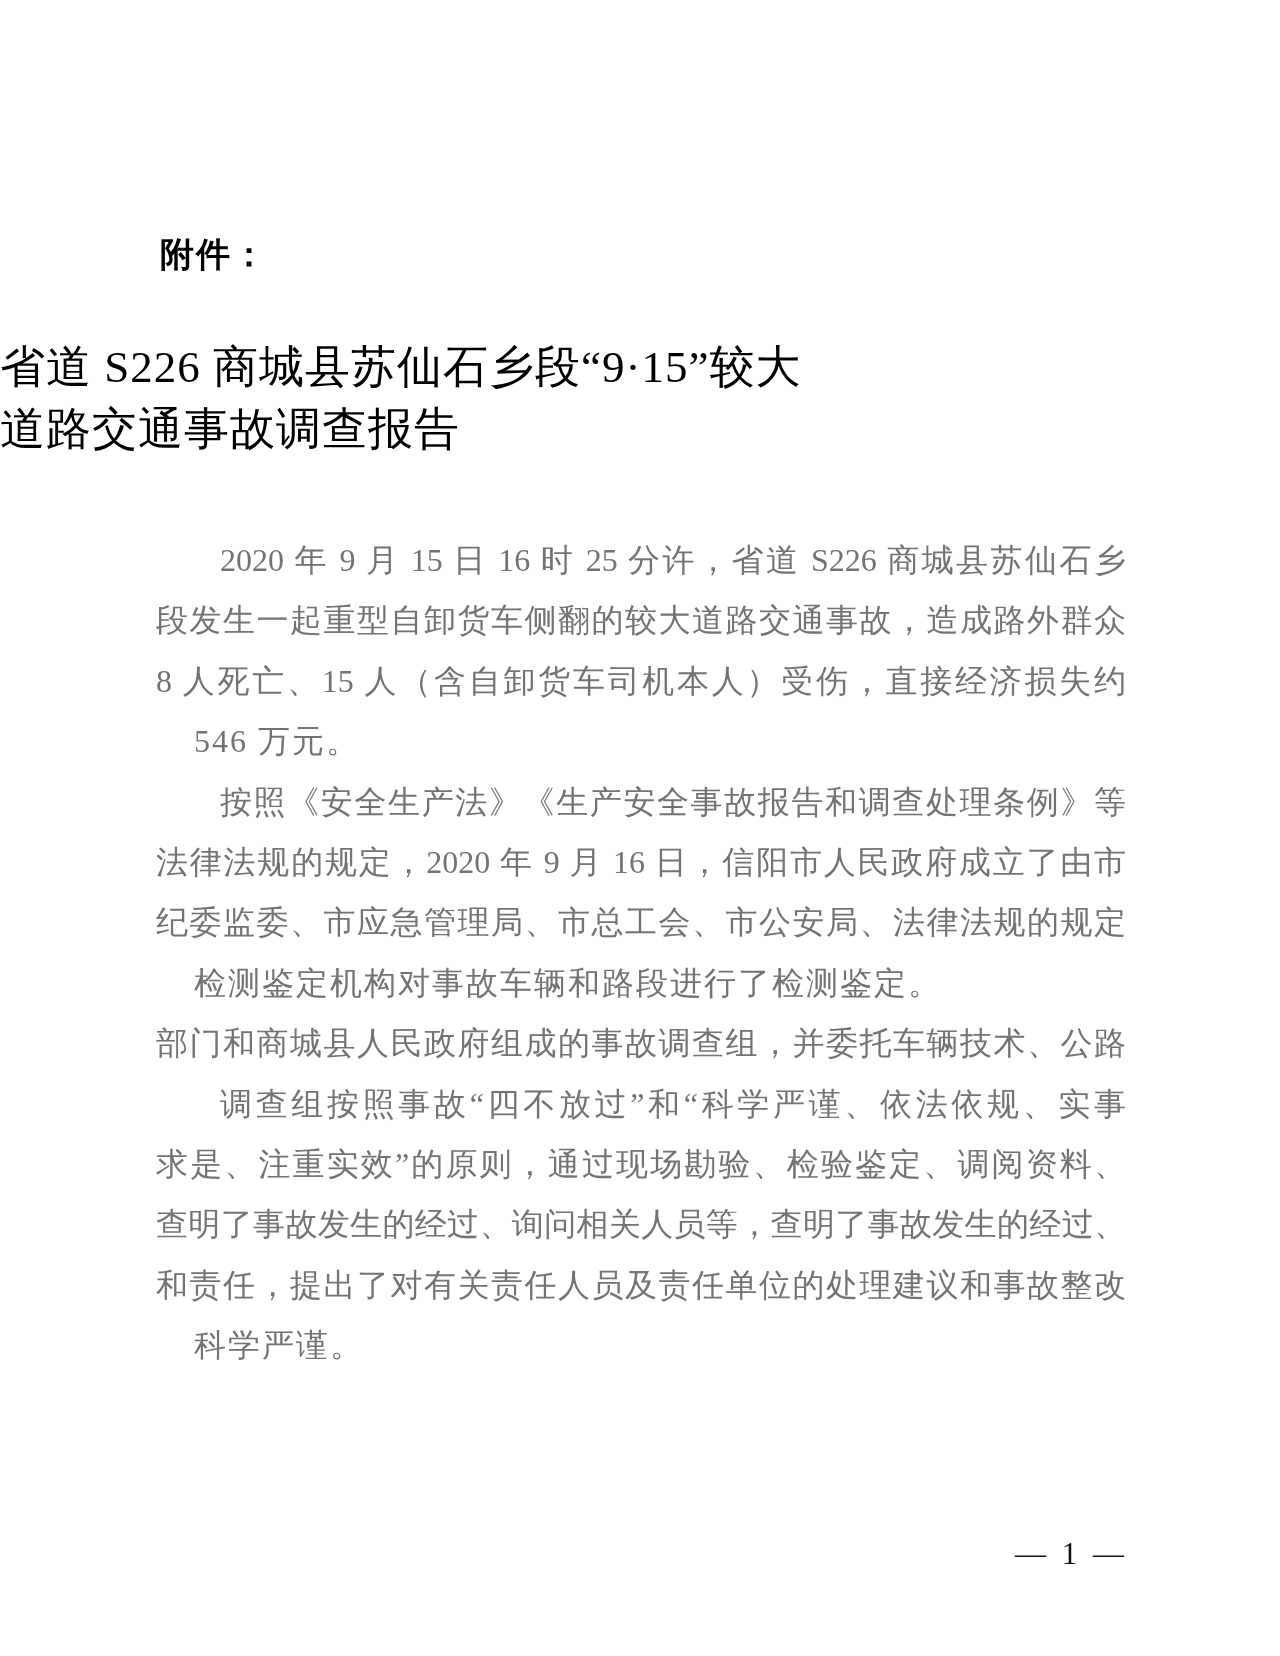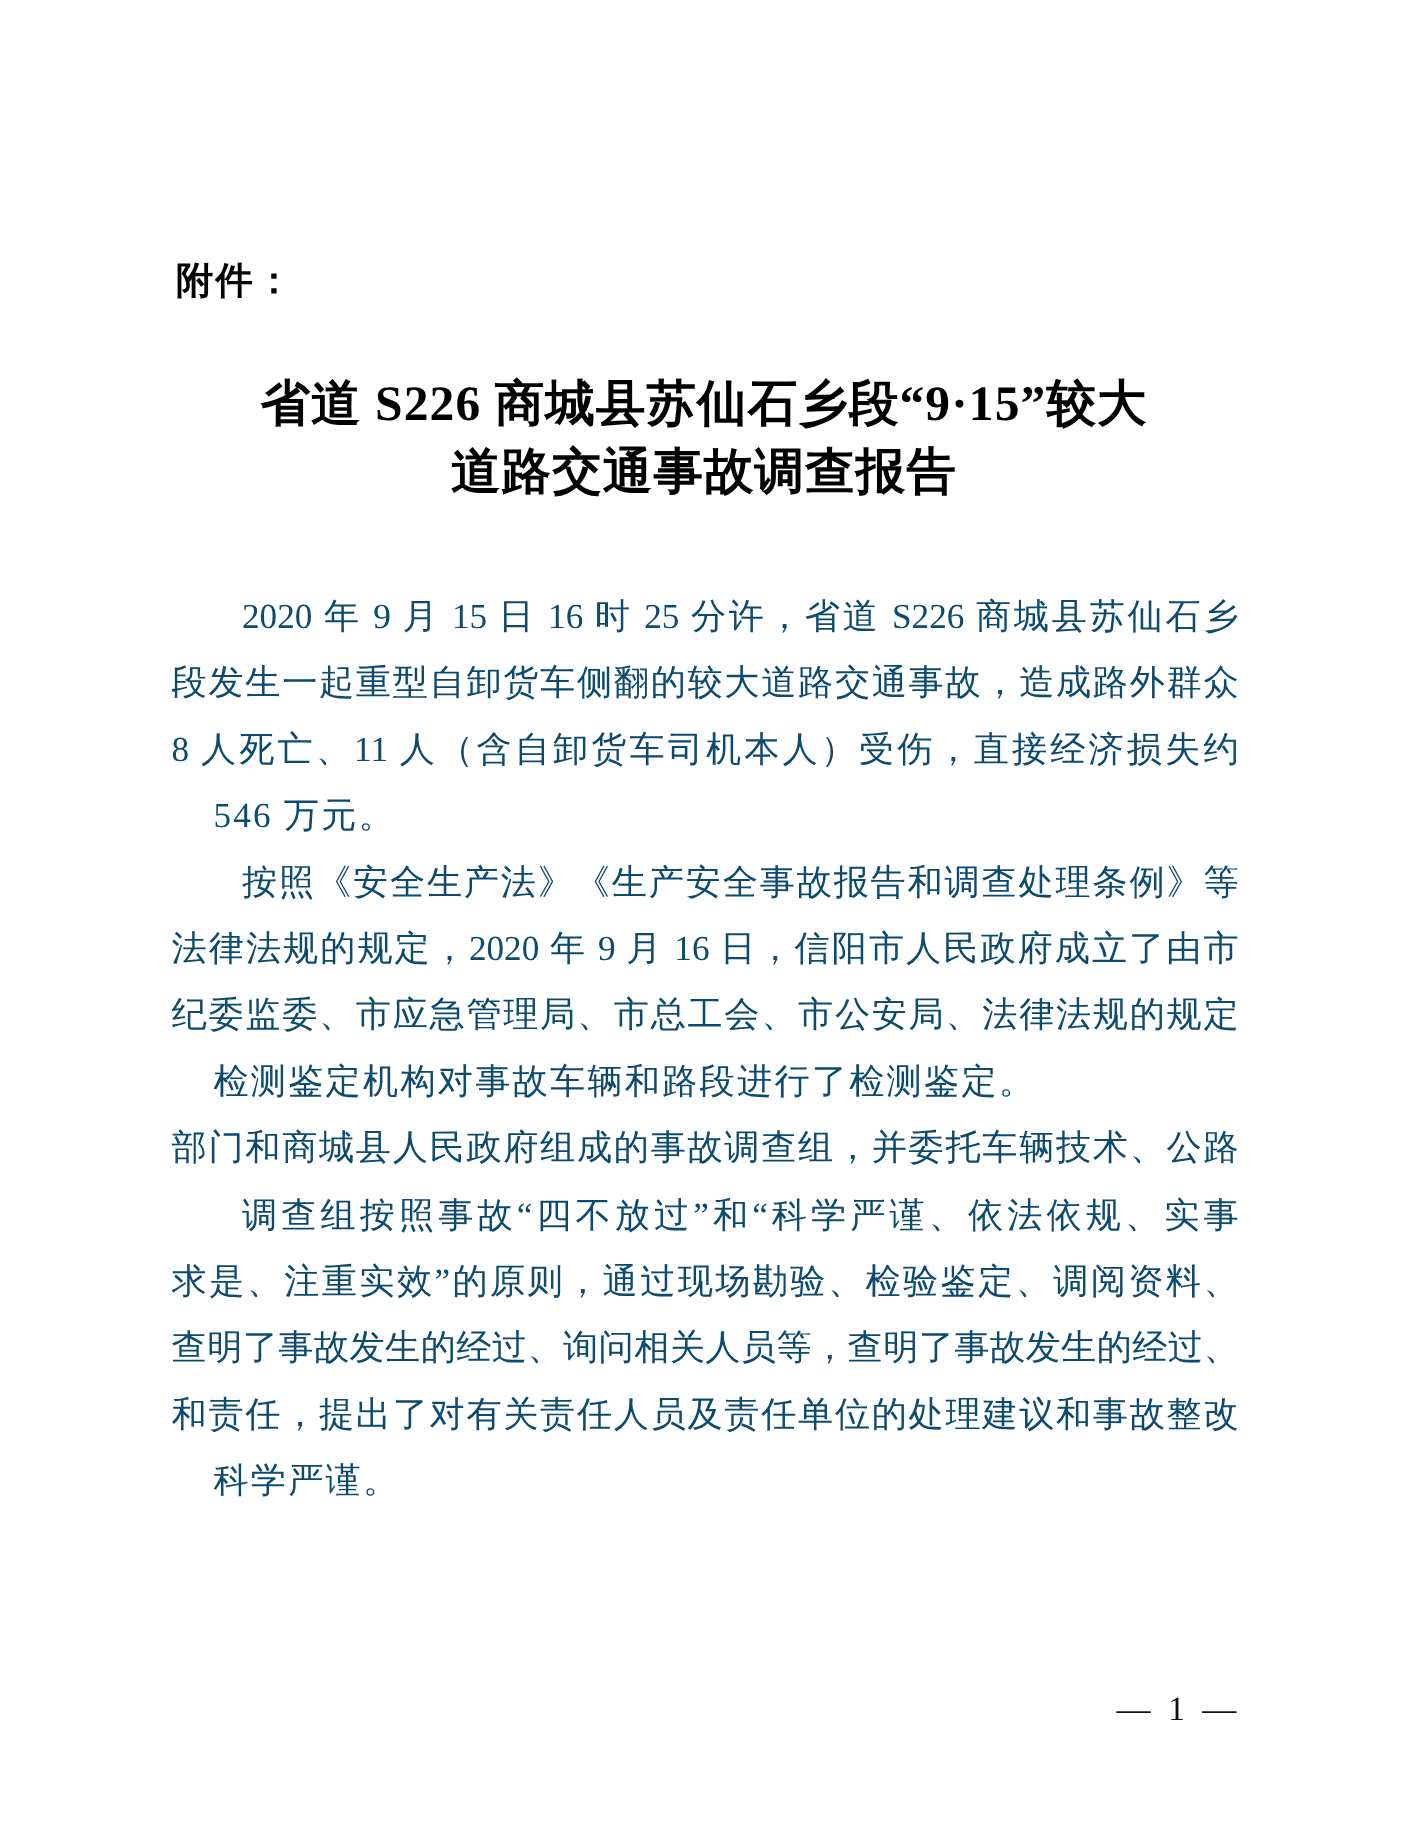--- a/index.html
+++ b/index.html
@@ -22,35 +22,35 @@
     font-size: 34px;
     font-weight: 700;
     letter-spacing: 2px;
   }
 
   .report-title {
     position: absolute;
     left: 0;
     width: 100%;
     top: 336px;
-    text-align: center;
+    text-align: left;
     font-size: 45px;
-    font-weight: 700;
+    font-weight: 400;
     line-height: 62px;
     letter-spacing: 1px;
   }
 
   .body-text {
     position: absolute;
     left: 156px;
     width: 970px;
     top: 530px;
     font-size: 32px;
     line-height: 60.4px;
-    color: #0c4a6e;
+    color: #737373;
   }
 
   .ln {
     text-align: justify;
     text-align-last: justify;
     height: 60.4px;
     white-space: nowrap;
   }
   .ln.indent { text-indent: 2em; }
   .ln.end {
@@ -77,21 +77,21 @@
 
   <div class="report-title">
     <div>省道 S226 商城县苏仙石乡段“9·15”较大</div>
     <div>道路交通事故调查报告</div>
   </div>
 
   <div class="body-text">
 
     <div class="ln indent">2020 年 9 月 15 日 16 时 25 分许，省道 S226 商城县苏仙石乡</div>
     <div class="ln">段发生一起重型自卸货车侧翻的较大道路交通事故，造成路外群众</div>
-    <div class="ln">8 人死亡、11 人（含自卸货车司机本人）受伤，直接经济损失约</div>
+    <div class="ln">8 人死亡、15 人（含自卸货车司机本人）受伤，直接经济损失约</div>
     <div class="ln end">546 万元。</div>
 
     <div class="ln indent">按照《安全生产法》《生产安全事故报告和调查处理条例》等</div>
     <div class="ln">法律法规的规定，2020 年 9 月 16 日，信阳市人民政府成立了由市</div>
     <div class="ln">纪委监委、市应急管理局、市总工会、市公安局、法律法规的规定</div>
     <div class="ln end">检测鉴定机构对事故车辆和路段进行了检测鉴定。</div>
     <div class="ln">部门和商城县人民政府组成的事故调查组，并委托车辆技术、公路</div>
 
     <div class="ln indent">调查组按照事故“四不放过”和“科学严谨、依法依规、实事</div>
     <div class="ln">求是、注重实效”的原则，通过现场勘验、检验鉴定、调阅资料、</div>

